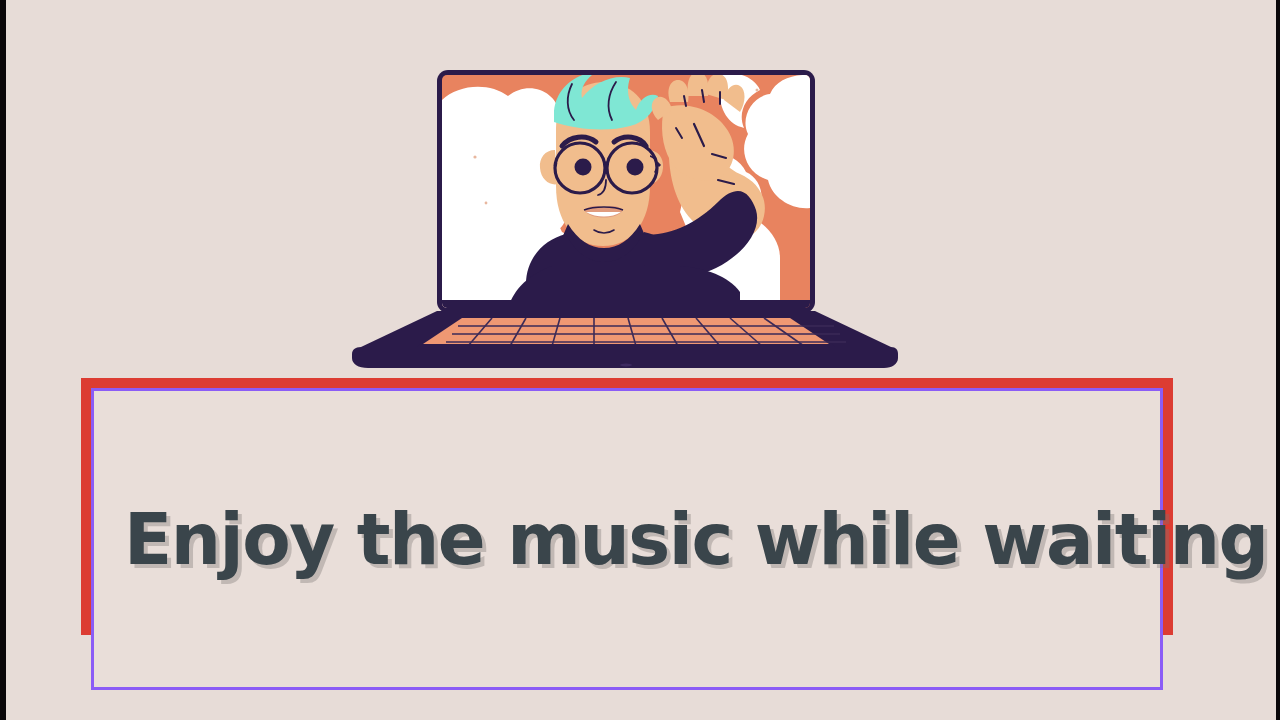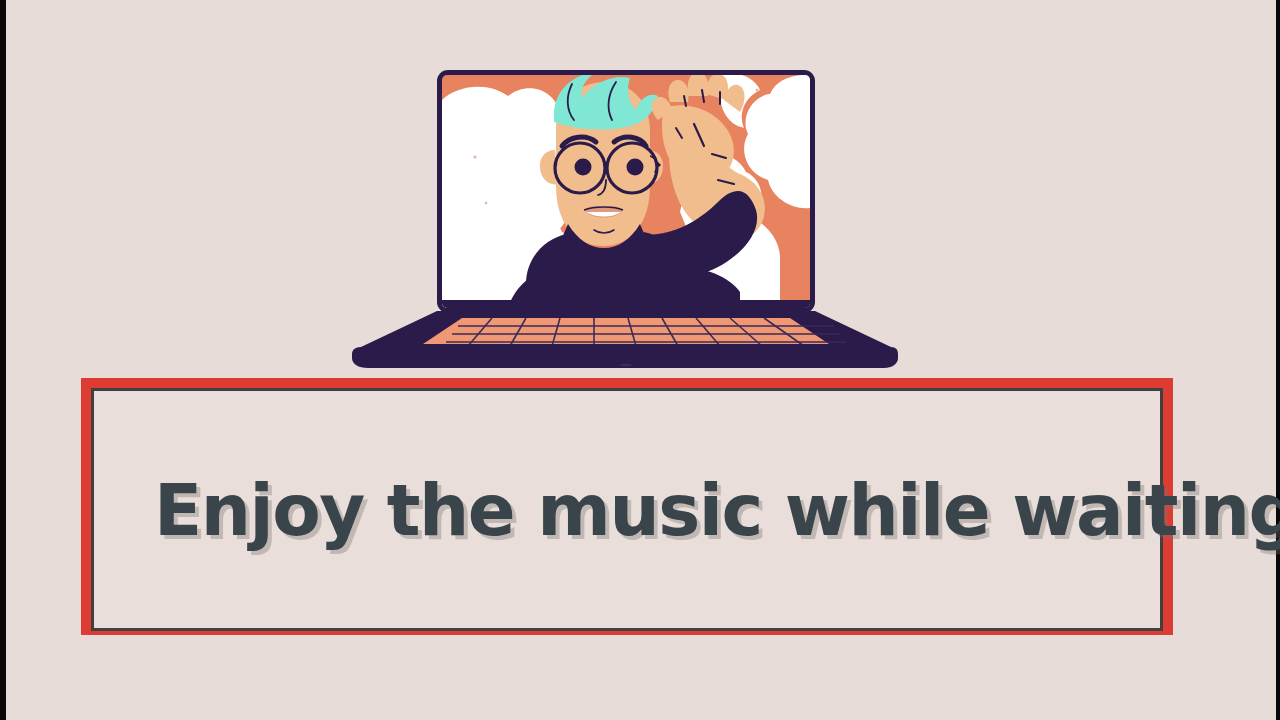--- a/index.html
+++ b/index.html
@@ -45,28 +45,27 @@
     height: 257px;
     box-sizing: border-box;
     border: 10px solid #dc3c32;
     background: transparent;
   }
   #banner-inner {
     position: absolute;
     left: 91px;
     top: 388px;
     width: 1072px;
-    height: 243px;
+    height: 302px;
     box-sizing: border-box;
-    border: 3px solid #404040;
+    border: 3px solid #8b5cf6;
     background: #e9ded9;
     display: flex;
     align-items: center;
     justify-content: flex-start;
-    padding-left: 30px;
   }
   #caption {
     margin: 0 0 0 30px;
     font-family: "DejaVu Sans", sans-serif;
     font-weight: 700;
     font-size: 72px;
     line-height: 1;
     letter-spacing: -1.5px;
     color: #3a454b;
     text-shadow: 4px 4px 0 rgba(120,115,112,0.35);

